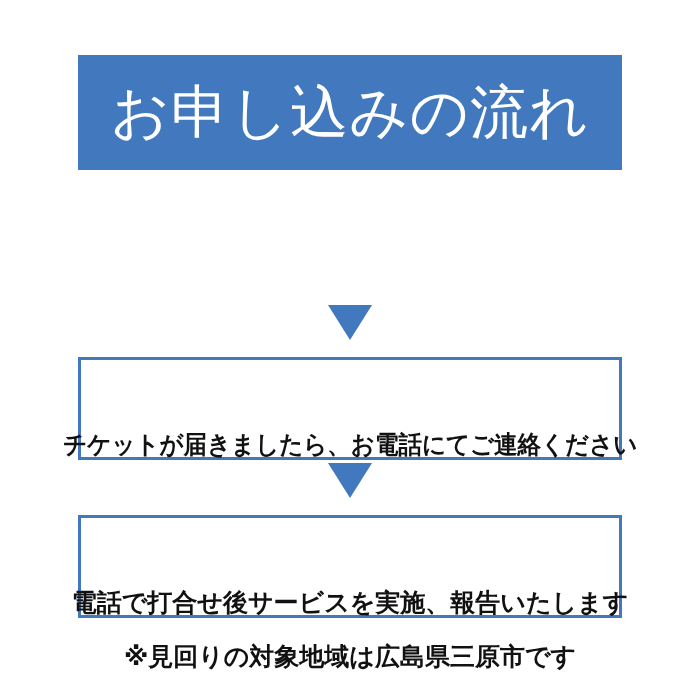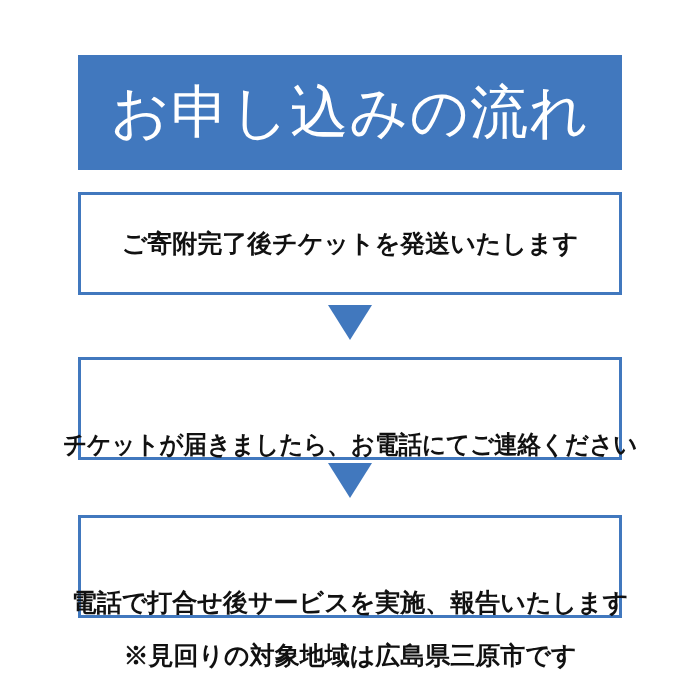--- a/index.html
+++ b/index.html
@@ -92,35 +92,31 @@
     position: absolute;
     left: 0;
     top: 641px;
     width: 700px;
     text-align: center;
     font-size: 25px;
     font-weight: bold;
     color: #111111;
     line-height: 1.2;
     white-space: nowrap;
-    font-family: Liberation Serif, serif;
   }
 </style>
 </head>
 <body>
 
 <div class="page">
 
   <div class="title-banner">
     <span class="title-text">お申し込みの流れ</span>
   </div>
 
-  <div class="step-box" id="step-box-1">
-    <span class="step-text">ご寄附完了後チケットを発送いたします</span>
-  </div>
 
   <div class="arrow" id="arrow-1"></div>
 
   <div class="step-box" id="step-box-2">
     <span class="step-text">チケットが届きましたら、お電話にてご連絡ください</span>
   </div>
 
   <div class="arrow" id="arrow-2"></div>
 
   <div class="step-box" id="step-box-3">

